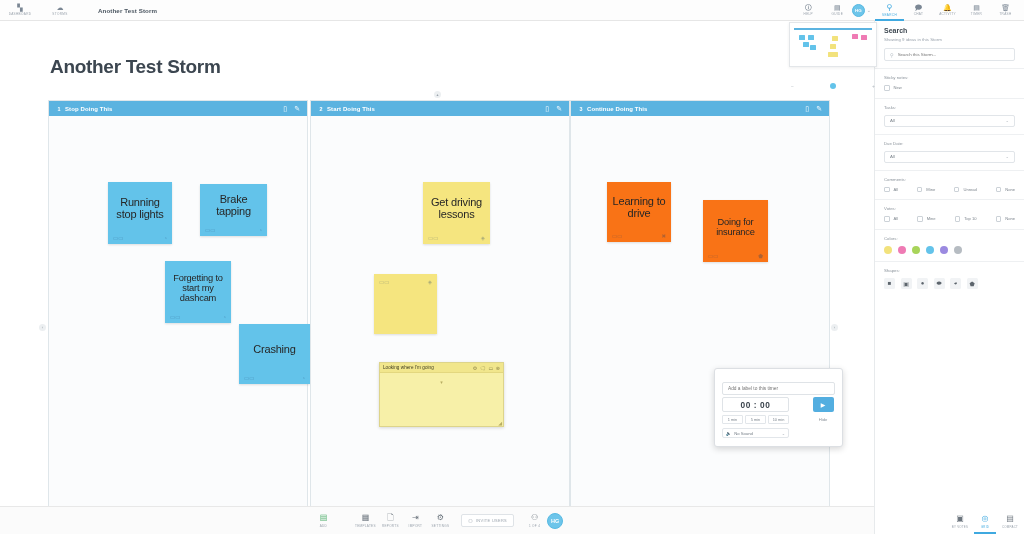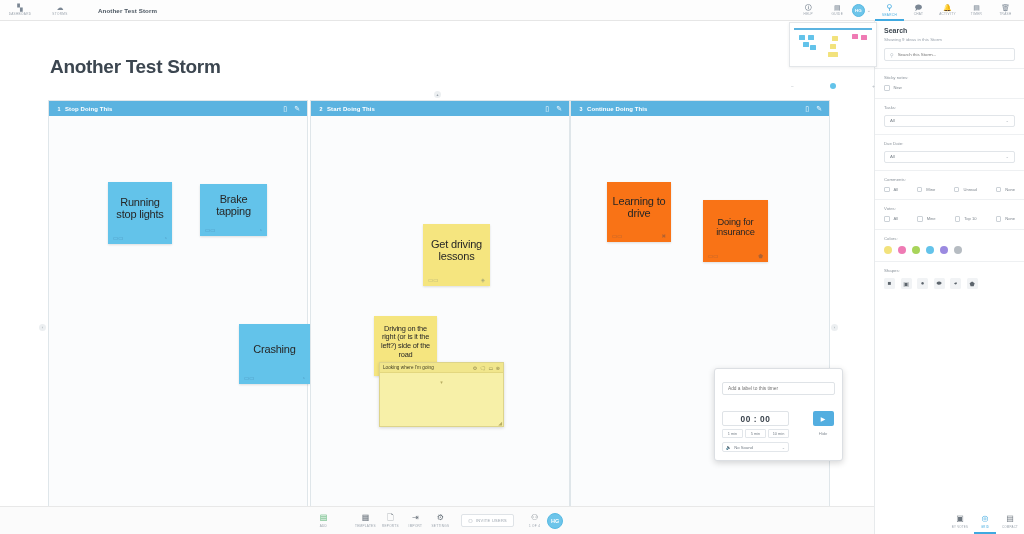--- a/index.html
+++ b/index.html
@@ -82,21 +82,21 @@
     font-size: 11px; letter-spacing: -.2px; word-break: break-word;
   }
   .note.small .txt { font-size: 9.3px; }
   .note.tiny .txt { font-size: 7.4px; line-height: 1.18; }
   .note-foot {
     height: 11px; display: flex; align-items: center; justify-content: space-between;
     padding: 0 1px 1px;
   }
   .note-foot .fl, .note-foot .fr { font-size: 5.5px; opacity: .33; color: #20406a; }
   .note.blue { background: #63c3ea; }
-  .note.yellow { background: #f5e57f; margin-top: 42px; }
+  .note.yellow { background: #f5e57f; }
   .note.pink { background: #f97316; }
 
   
   .note-expanded {
     position: absolute; background: #f7f0a8; border: 1px solid #ddd48b;
     box-shadow: 0 1px 3px rgba(0,0,0,.15);
   }
   .ne-head {
     height: 10px; background: #f1e68c; display: flex; align-items: center;
     padding: 0 3px; border-bottom: 1px solid #e3d77f;
@@ -115,21 +115,21 @@
   .timer {
     position: absolute; left: 714px; top: 347px; width: 129px;
     background: #fff; border: 1px solid #dcdfe3; border-radius: 3px;
     box-shadow: 0 2px 6px rgba(0,0,0,.16); padding: 7px 7px 8px; z-index: 25;
   }
   .timer-label {
     width: 100%; height: 13px; border: 1px solid #dfe3e7; border-radius: 2px;
     font-size: 4.8px; color: #a9b0b8; padding: 0 5px;
     font-family: "Liberation Sans", sans-serif; background: #fff;
   }
-  .timer-row { display: flex; margin-top: 16px; gap: 22px; }
+  .timer-row { display: flex; margin-top: 2px; gap: 22px; }
   .timer-left { flex: 1; }
   .timer-display {
     border: 1px solid #dfe3e7; border-radius: 2px; height: 15px;
     display: flex; align-items: center; justify-content: center;
     font-size: 8.3px; font-weight: bold; color: #3b444d; letter-spacing: .6px;
   }
   .timer-presets { display: flex; gap: 2px; margin-top: 3px; }
   .timer-presets button {
     flex: 1; height: 9px; border: 1px solid #e2e6ea; background: #fff;
     font-size: 3.9px; color: #7a838c; border-radius: 1px; cursor: pointer;
@@ -346,20 +346,27 @@
             <span class="fr">◔</span>
           </div>
         </div>
         <div class="note blue" style="left:151px;top:68px;width:67px;height:52px">
           <div class="txt">Brake tapping</div>
           <div class="note-foot">
             <span class="fl">▭▭</span>
             <span class="fr">◔</span>
           </div>
         </div>
+        <div class="note blue small" style="left:116px;top:145px;width:66px;height:62px">
+          <div class="txt">Forgetting to start my dashcam</div>
+          <div class="note-foot">
+            <span class="fl">▭▭</span>
+            <span class="fr">◔</span>
+          </div>
+        </div>
         <div class="note blue" style="left:190px;top:208px;width:71px;height:60px">
           <div class="txt">Crashing</div>
           <div class="note-foot">
             <span class="fl">▭▭</span>
             <span class="fr">◔</span>
           </div>
         </div>
       </div>
     </div>
 
@@ -374,21 +381,20 @@
       </div>
       <div class="col-body">
         <div class="note yellow" style="left:112px;top:66px;width:67px;height:62px">
           <div class="txt">Get driving lessons</div>
           <div class="note-foot">
             <span class="fl">▭▭</span>
             <span class="fr">◈</span>
           </div>
         </div>
         <div class="note yellow tiny" style="left:63px;top:158px;width:63px;height:60px">
-          <div class="txt">Driving on the right (or is it the left?) side of the road</div>
           <div class="note-foot">
             <span class="fl">▭▭</span>
             <span class="fr">◈</span>
           </div>
         </div>
 
         <div class="note-expanded" style="left:68px;top:246px;width:125px;height:65px">
           <div class="ne-head">
             <span class="ne-title">Looking where I'm going</span>
             <span class="ne-tools">

